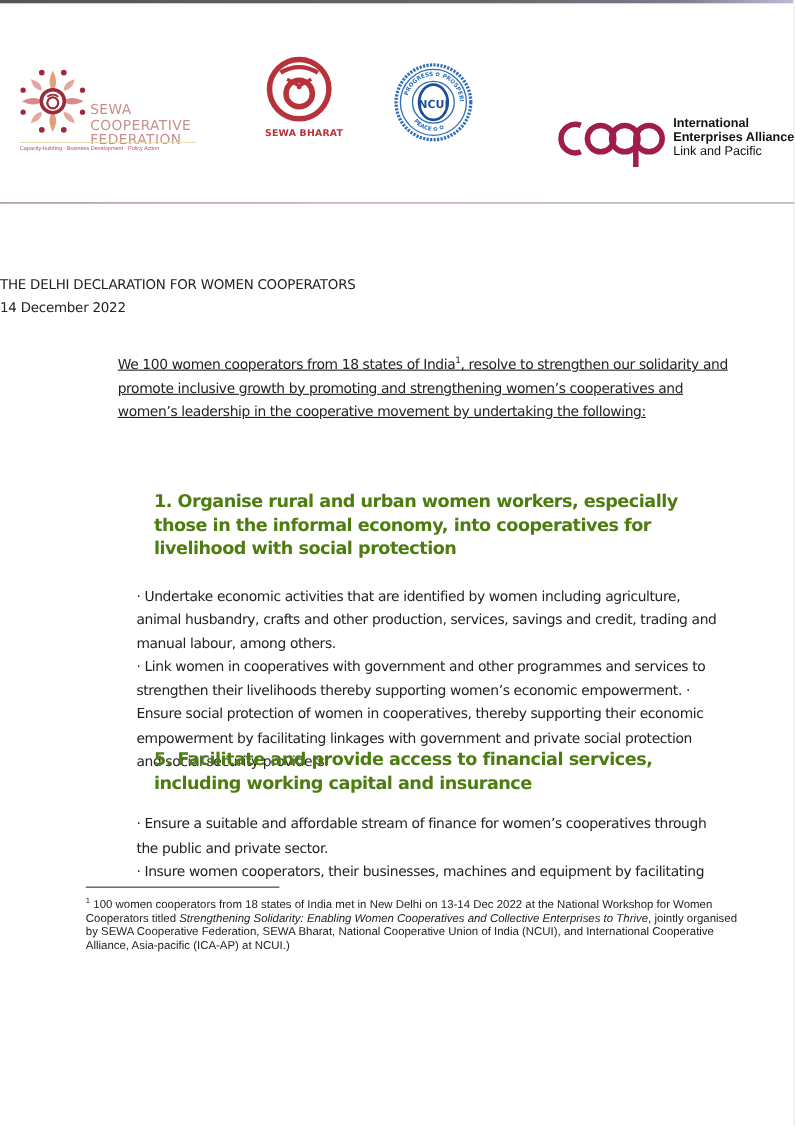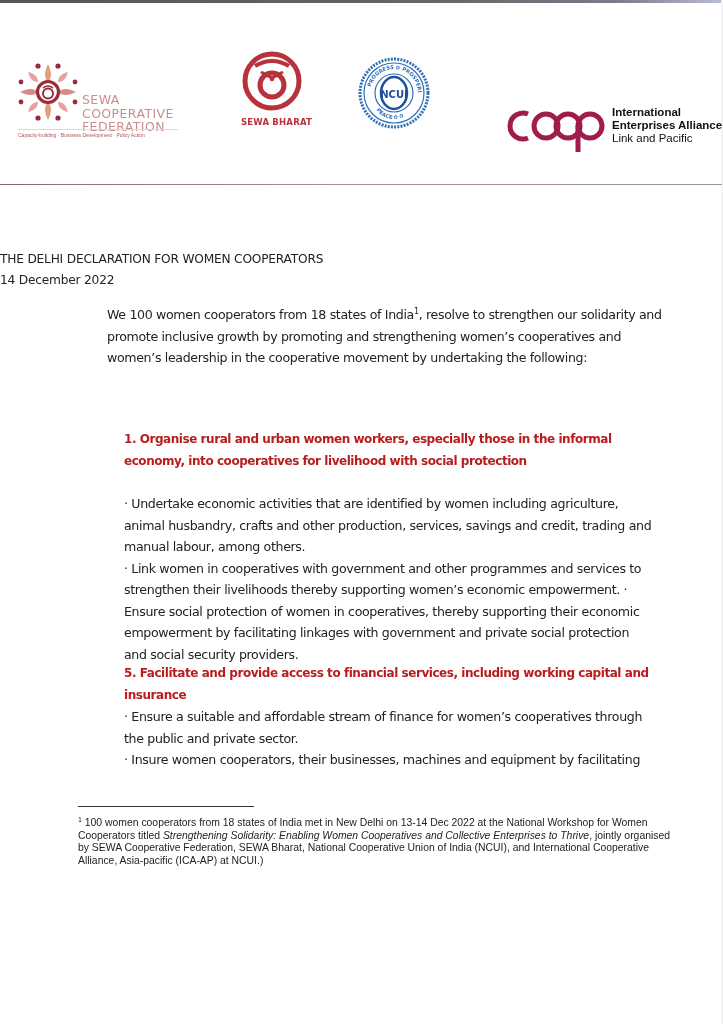--- a/index.html
+++ b/index.html
@@ -33,26 +33,26 @@
   .ica { left: 506px; top: 74px; width: 240px; height: 50px; margin-top: 28px; }
   .ica .mark { position: absolute; left: 0; top: 0; width: 100px; height: 50px; }
   .ica .text { position: absolute; left: 106px; top: 4px; font-size: 11.5px; line-height: 13px; color: #111; }
   .ica .text .b { font-weight: bold; }
 
   
   .title-block { position: absolute; left: 0; top: 249px; width: 723px; 
     font-family: "DejaVu Sans", sans-serif; font-size: 12.2px; line-height: 21px; color: #222; letter-spacing: -0.2px; }
 
   .body-text { font-family: "DejaVu Sans", sans-serif; font-size: 12.6px; line-height: 21.5px; color: #222; letter-spacing: -0.35px; }
-  .intro { position: absolute; left: 107px; top: 304px; width: 560px; }
+  .intro { position: absolute; left: 107px; top: 320px; width: 560px; text-decoration: underline; }
   sup { font-size: 8px; line-height: 0; }
 
   .section { position: absolute; left: 124px; width: 530px; }
-  .section h2 { margin: 0; font-family: "DejaVu Sans", sans-serif; font-weight: bold; font-size: 12px;
-    line-height: 21.5px; color: #b91c1c; letter-spacing: -0.45px; }
+  .section h2 { margin: 16px; font-family: "DejaVu Sans", sans-serif; font-weight: bold; font-size: 16px;
+    line-height: 21.5px; color: #4d7c0f; letter-spacing: -0.45px; }
   .s1 { top: 429px; }
   .s1 .bullets { margin-top: 21px; }
   .s2 { top: 663px; }
   .bullets p { margin: 0; }
 
   .fn-rule { position: absolute; left: 78px; top: 806px; width: 176px; height: 1px; background: #333; }
   .footnote { position: absolute; left: 78px; top: 817px; width: 600px; font-family: "Liberation Sans", sans-serif;
     font-size: 10.4px; line-height: 12.6px; color: #222; }
   .footnote sup { font-size: 7px; }
   .footnote em { font-style: italic; }

